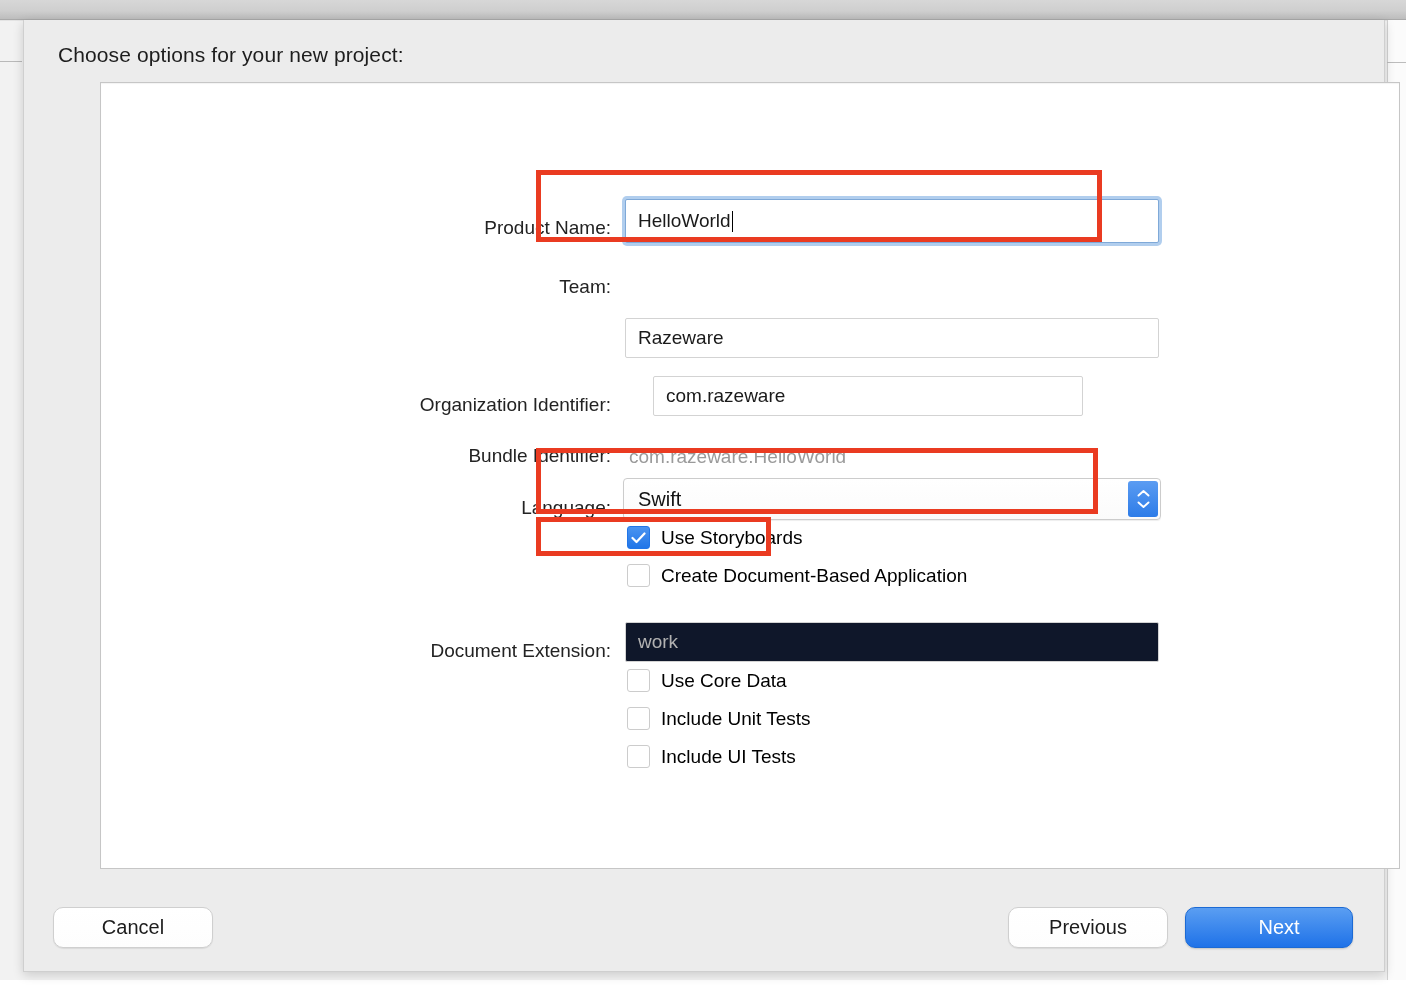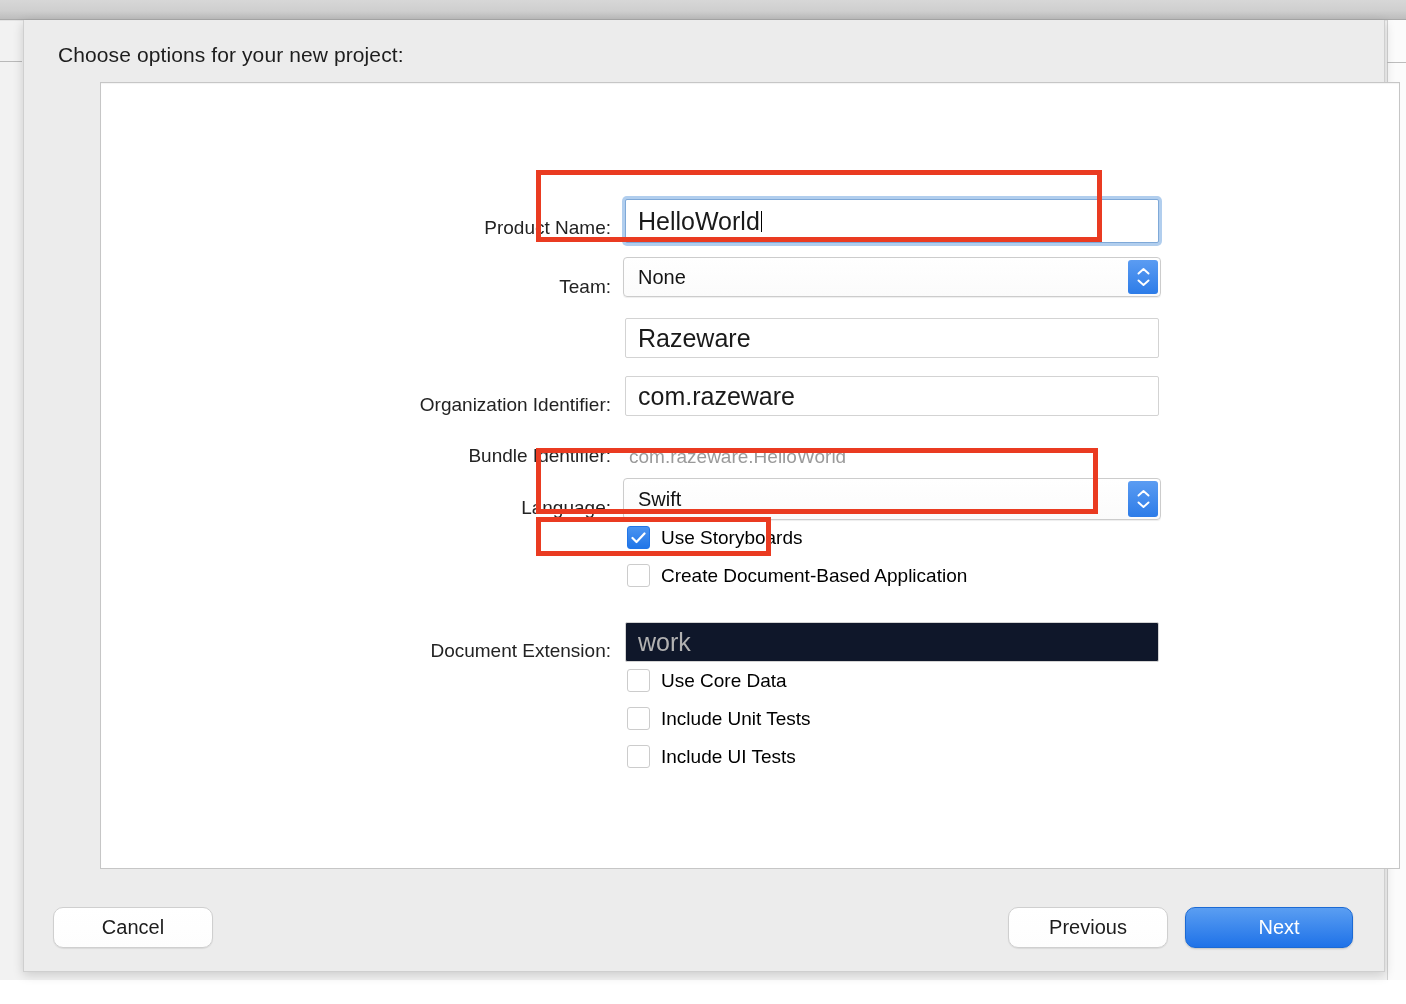--- a/index.html
+++ b/index.html
@@ -128,21 +128,21 @@
     text-align: right;
   }
 
   
   .textfield {
     position: absolute;
     box-sizing: border-box;
     background: #ffffff;
     border: 1px solid #d3d3d3;
     border-radius: 2px;
-    font-size: 25px;
+    font-size: 19px;
     color: #1a1a1a;
     display: flex;
     align-items: center;
     padding-left: 12px;
     overflow: hidden;
     white-space: nowrap;
   }
   .textfield.focused {
     border: 1px solid #7fa9d8;
     box-shadow: 0 0 0 3px rgba(120,170,225,0.58);
@@ -286,38 +286,27 @@
   <div class="content-panel">
     <div class="form">
 
       <div class="f-label" style="top:134px; width:510px; left:0;">Product Name:</div>
       <div class="textfield focused" style="left:524px; top:116px; width:534px; height:44px;">
         <span>HelloWorld</span>
           <span class="caret"></span>
       </div>
 
       <div class="f-label" style="top:193px; width:510px; left:0;">Team:</div>
-      <div class="popup" style="left:522px; top:174px; width:538px; height:40px;">
-        <span>None</span>
-        <span class="stepper">
-          <svg class="chev" viewBox="0 0 13 7" aria-hidden="true">
-              <polyline points="1.5,5.5 6.5,1 11.5,5.5" fill="none" stroke="#ffffff" stroke-width="1.9" stroke-linecap="round" stroke-linejoin="round"></polyline>
-            </svg>
-          <svg class="chev" viewBox="0 0 13 7" aria-hidden="true">
-              <polyline points="1.5,1.5 6.5,6 11.5,1.5" fill="none" stroke="#ffffff" stroke-width="1.9" stroke-linecap="round" stroke-linejoin="round"></polyline>
-            </svg>
-        </span>
-      </div>
 
       <div class="textfield" style="left:524px; top:235px; width:534px; height:40px;">
         <span>Razeware</span>
       </div>
 
       <div class="f-label" style="top:311px; width:510px; left:0;">Organization Identifier:</div>
-      <div class="textfield" style="left:524px; top:293px; width:534px; height:40px;">
+      <div class="textfield" style="left:552px; top:293px; width:430px; height:40px;">
         <span>com.razeware</span>
       </div>
 
       <div class="f-label" style="top:362px; width:510px; left:0;">Bundle Identifier:</div>
       <div class="static-value" style="left:528px; top:362px; height:24px;">com.razeware.HelloWorld</div>
 
       <div class="f-label" style="top:414px; width:510px; left:0;">Language:</div>
       <div class="popup" style="left:522px; top:395px; width:538px; height:42px;">
         <span>Swift</span>
         <span class="stepper">

